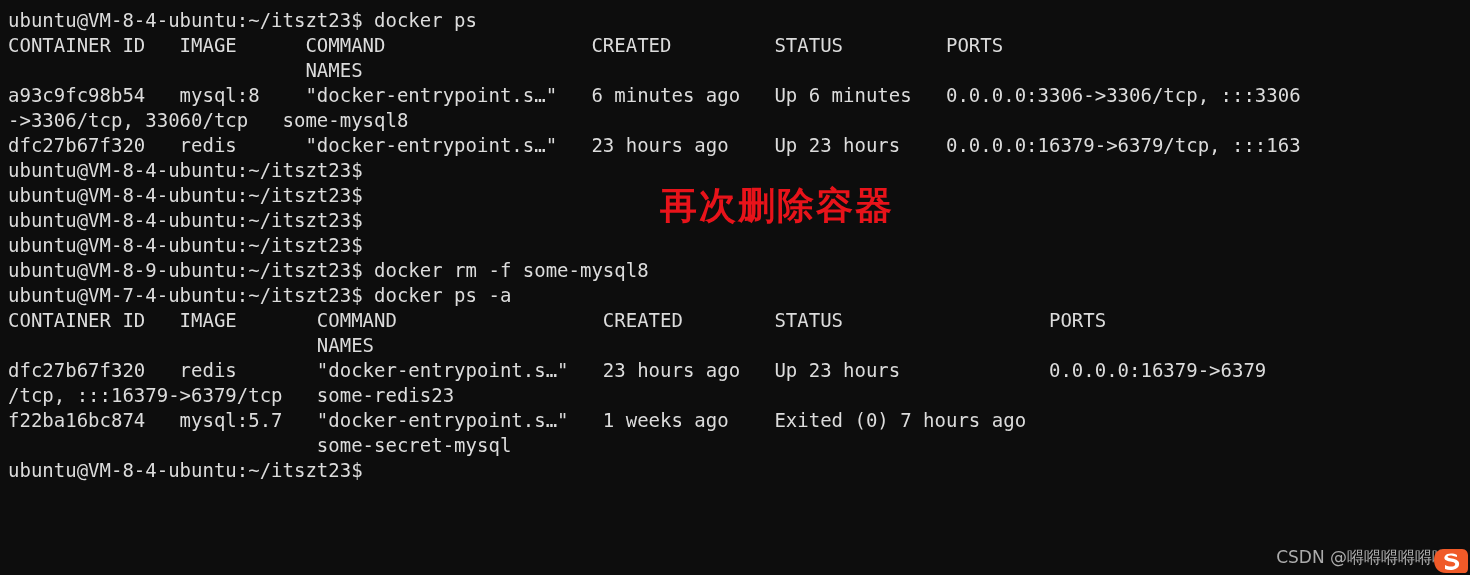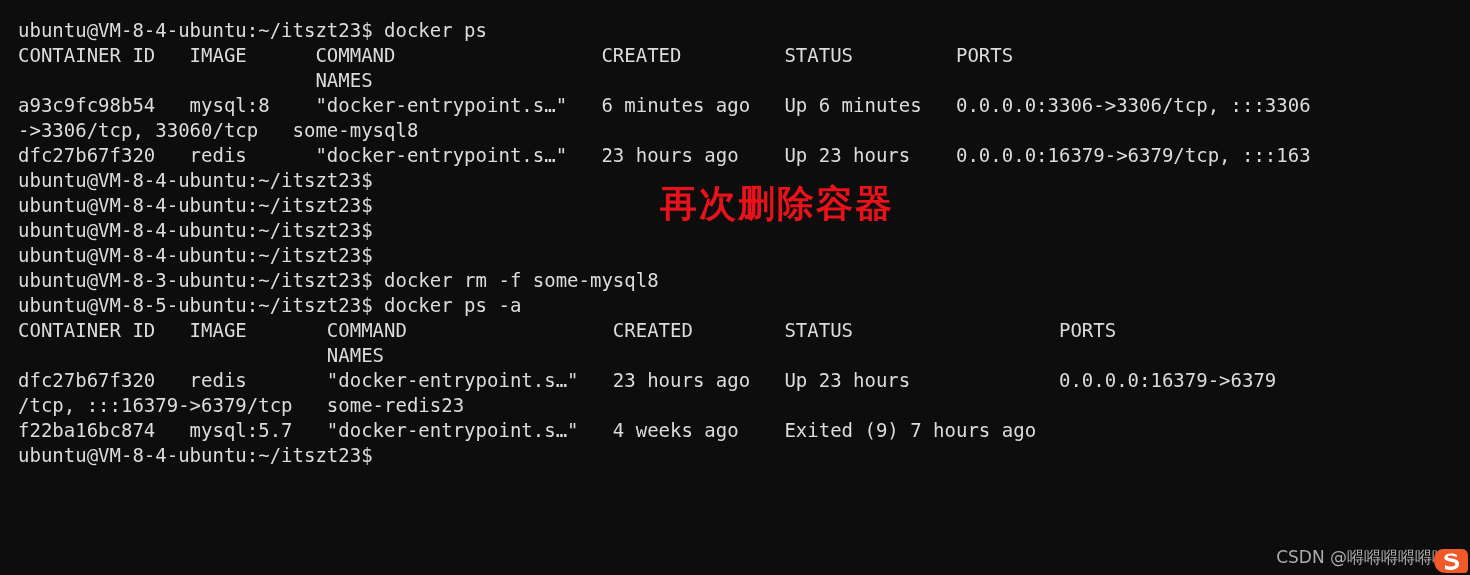--- a/index.html
+++ b/index.html
@@ -17,40 +17,40 @@
     font-size: 19px;
     line-height: 25px;
     color: #d8d8d8;
     letter-spacing: 0px;
   }
   #screen {
     position: absolute;
     left: 0;
     top: 0;
     width: 1170px;
-    padding: 18px;
+    padding: 8px;
     border-radius: 16px;
   }
   .line {
     height: 25px;
     white-space: pre;
     font-family: "DejaVu Sans Mono", "Liberation Mono", monospace;
     font-size: 19px;
     line-height: 25px;
     color: #dcdcdc;
     overflow: visible;
   }
 
   
   #annotation {
     position: absolute;
     left: 660px;
     top: 186px;
     color: #e8131a;
-    font-family: Liberation Mono, monospace;
+    font-family: Liberation Serif, serif;
     font-weight: bold;
     font-size: 37px;
     line-height: 40px;
     letter-spacing: 2px;
     white-space: pre;
   }
 
   
   #watermark {
     position: absolute;
@@ -84,27 +84,28 @@
     <div class="line">ubuntu@VM-8-4-ubuntu:~/itszt23$ docker ps</div>
     <div class="line">CONTAINER ID   IMAGE      COMMAND                  CREATED         STATUS         PORTS</div>
     <div class="line">                          NAMES</div>
     <div class="line">a93c9fc98b54   mysql:8    "docker-entrypoint.s…"   6 minutes ago   Up 6 minutes   0.0.0.0:3306-&gt;3306/tcp, :::3306</div>
     <div class="line">-&gt;3306/tcp, 33060/tcp   some-mysql8</div>
     <div class="line">dfc27b67f320   redis      "docker-entrypoint.s…"   23 hours ago    Up 23 hours    0.0.0.0:16379-&gt;6379/tcp, :::163</div>
     <div class="line">ubuntu@VM-8-4-ubuntu:~/itszt23$</div>
     <div class="line">ubuntu@VM-8-4-ubuntu:~/itszt23$</div>
     <div class="line">ubuntu@VM-8-4-ubuntu:~/itszt23$</div>
     <div class="line">ubuntu@VM-8-4-ubuntu:~/itszt23$</div>
-    <div class="line">ubuntu@VM-8-3-ubuntu:~/itszt23$ docker rm -f some-mysql8</div>
-    <div class="line">ubuntu@VM-8-5-ubuntu:~/itszt23$ docker ps -a</div>
+    <div class="line">ubuntu@VM-8-9-ubuntu:~/itszt23$ docker rm -f some-mysql8</div>
+    <div class="line">ubuntu@VM-7-4-ubuntu:~/itszt23$ docker ps -a</div>
     <div class="line">CONTAINER ID   IMAGE       COMMAND                  CREATED        STATUS                  PORTS</div>
     <div class="line">                           NAMES</div>
     <div class="line">dfc27b67f320   redis       "docker-entrypoint.s…"   23 hours ago   Up 23 hours             0.0.0.0:16379-&gt;6379</div>
     <div class="line">/tcp, :::16379-&gt;6379/tcp   some-redis23</div>
-    <div class="line">f22ba16bc874   mysql:5.7   "docker-entrypoint.s…"   4 weeks ago    Exited (9) 7 hours ago</div>
+    <div class="line">f22ba16bc874   mysql:5.7   "docker-entrypoint.s…"   1 weeks ago    Exited (0) 7 hours ago</div>
+    <div class="line">                           some-secret-mysql</div>
     <div class="line">ubuntu@VM-8-4-ubuntu:~/itszt23$</div>
   </div>
 
   <div id="annotation" style="color: rgb(232, 19, 26);">再次删除容器</div>
 
   <div id="watermark">
     <span class="wm-text">CSDN @嘚嘚嘚嘚嘚嘚哒</span>
   </div>
 
   <svg id="wm-logo" viewBox="0 0 34 30">

